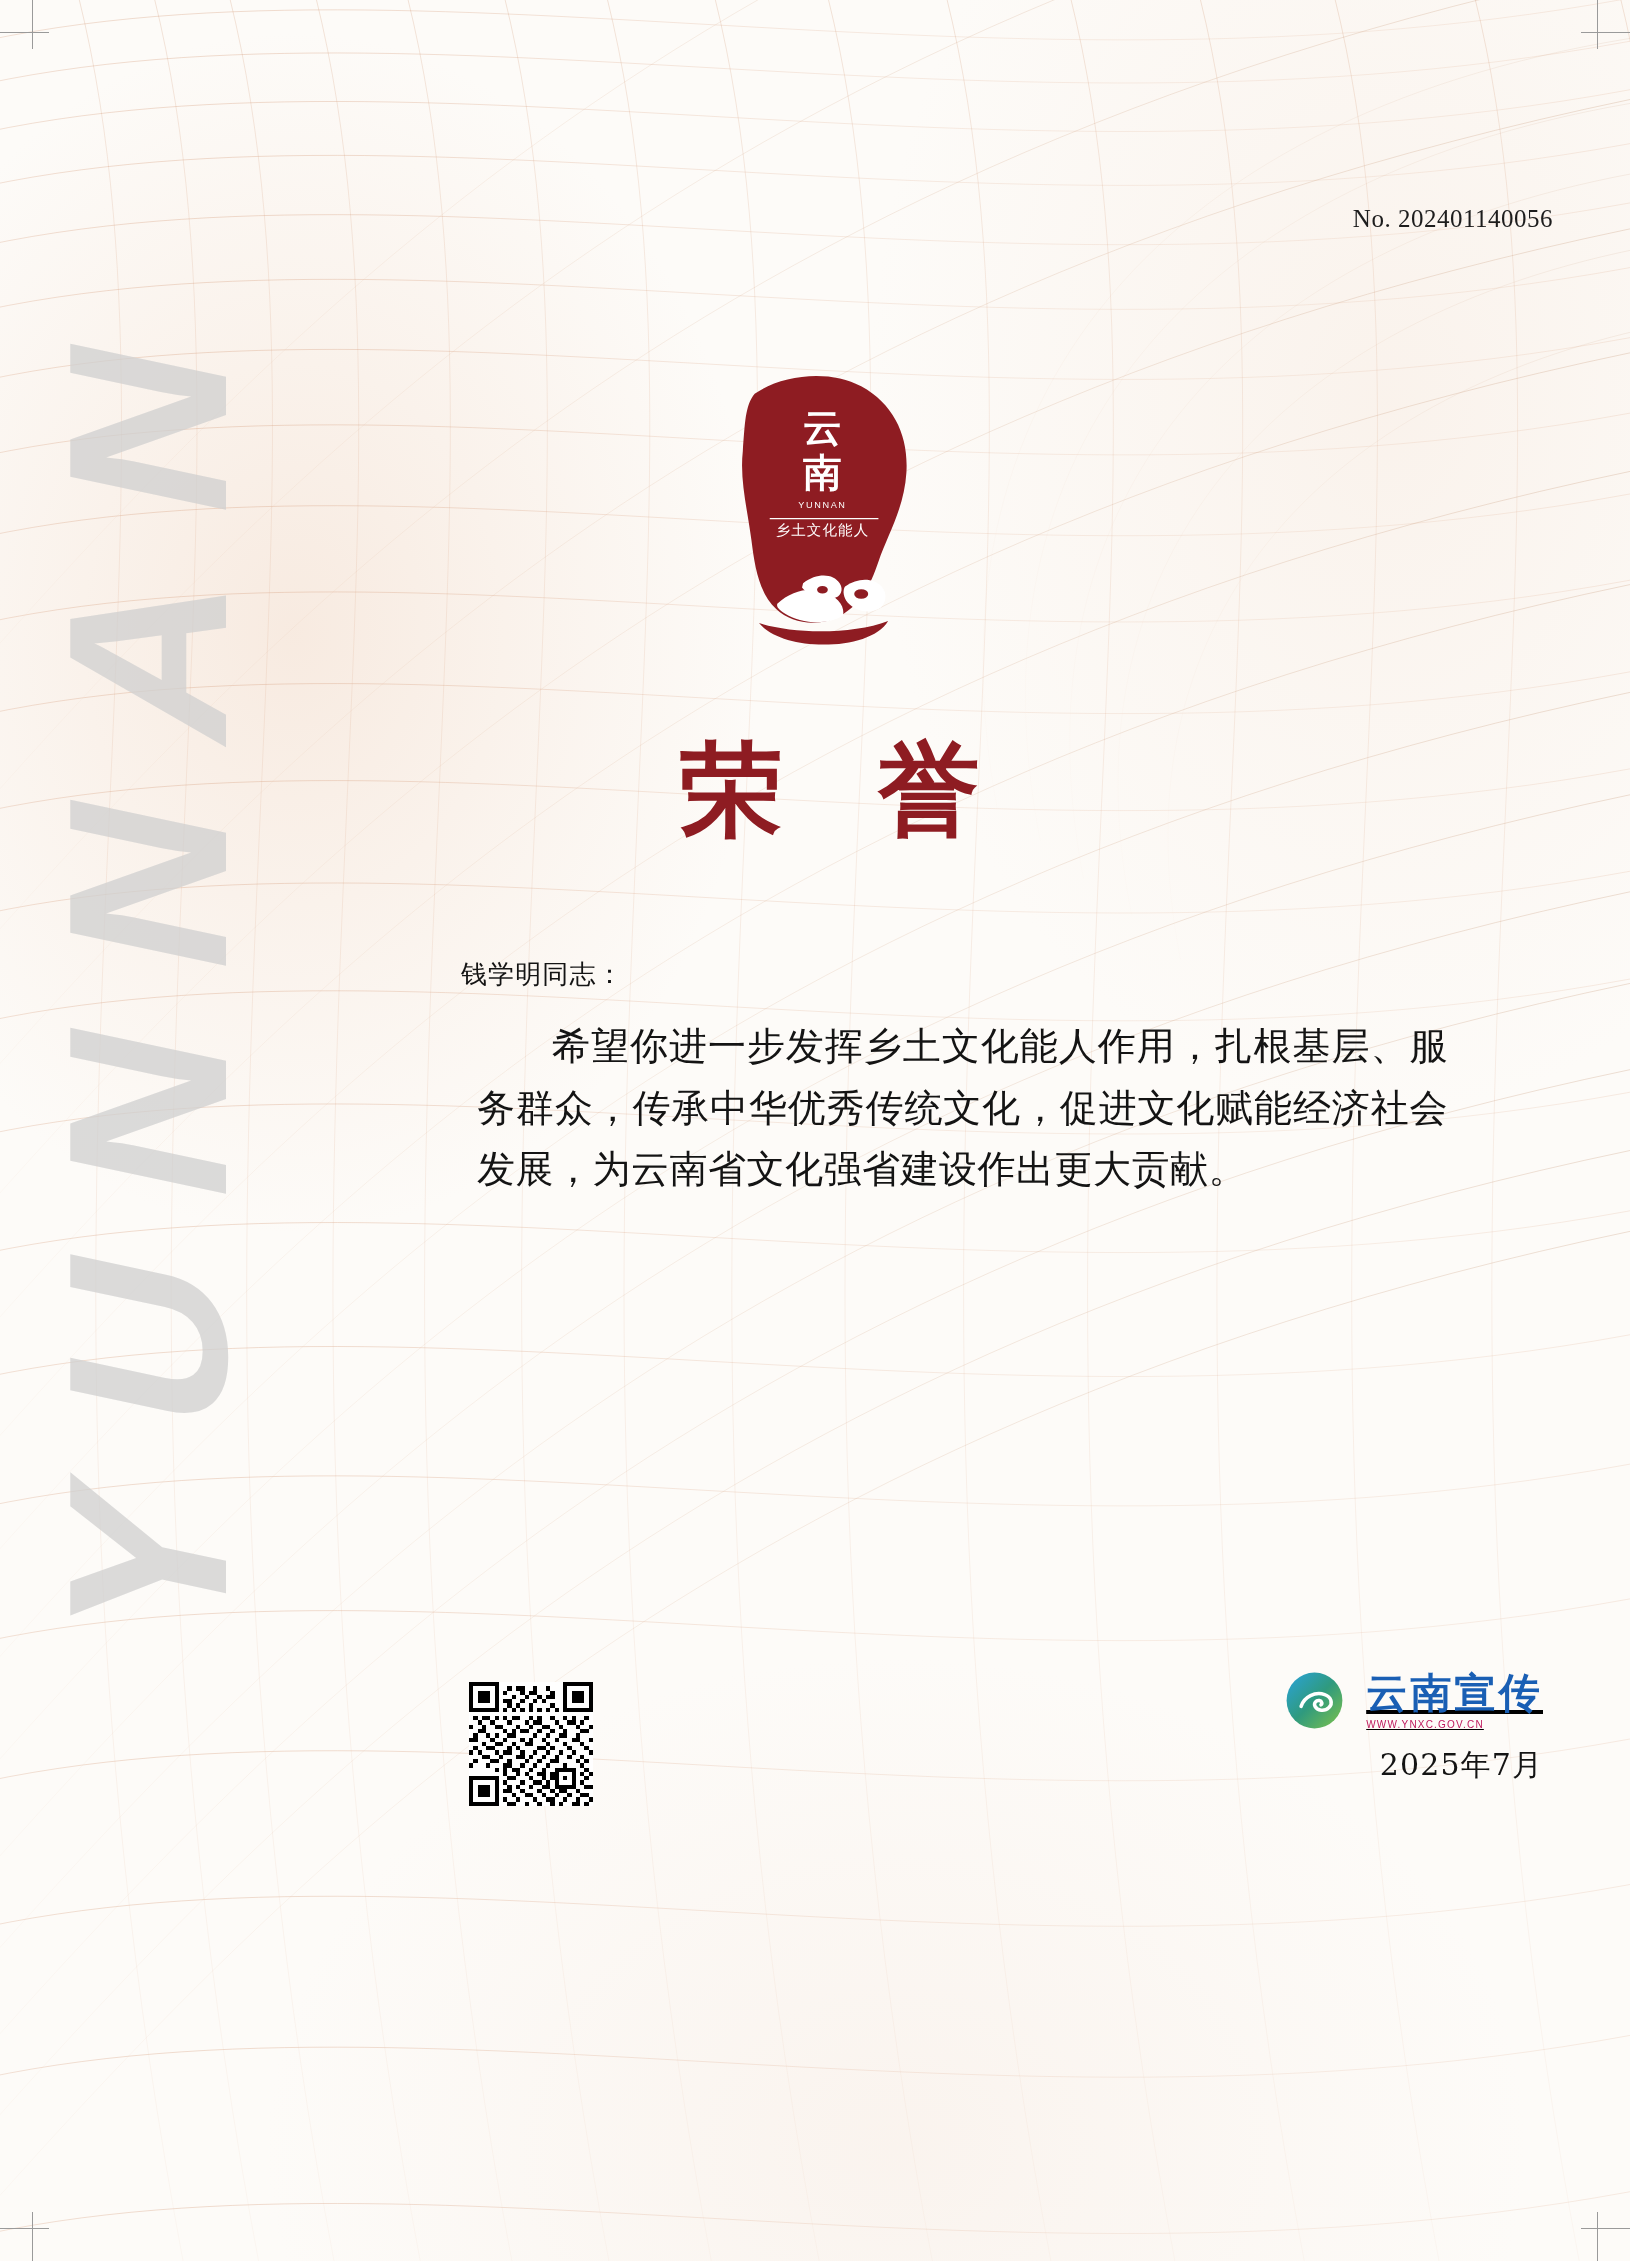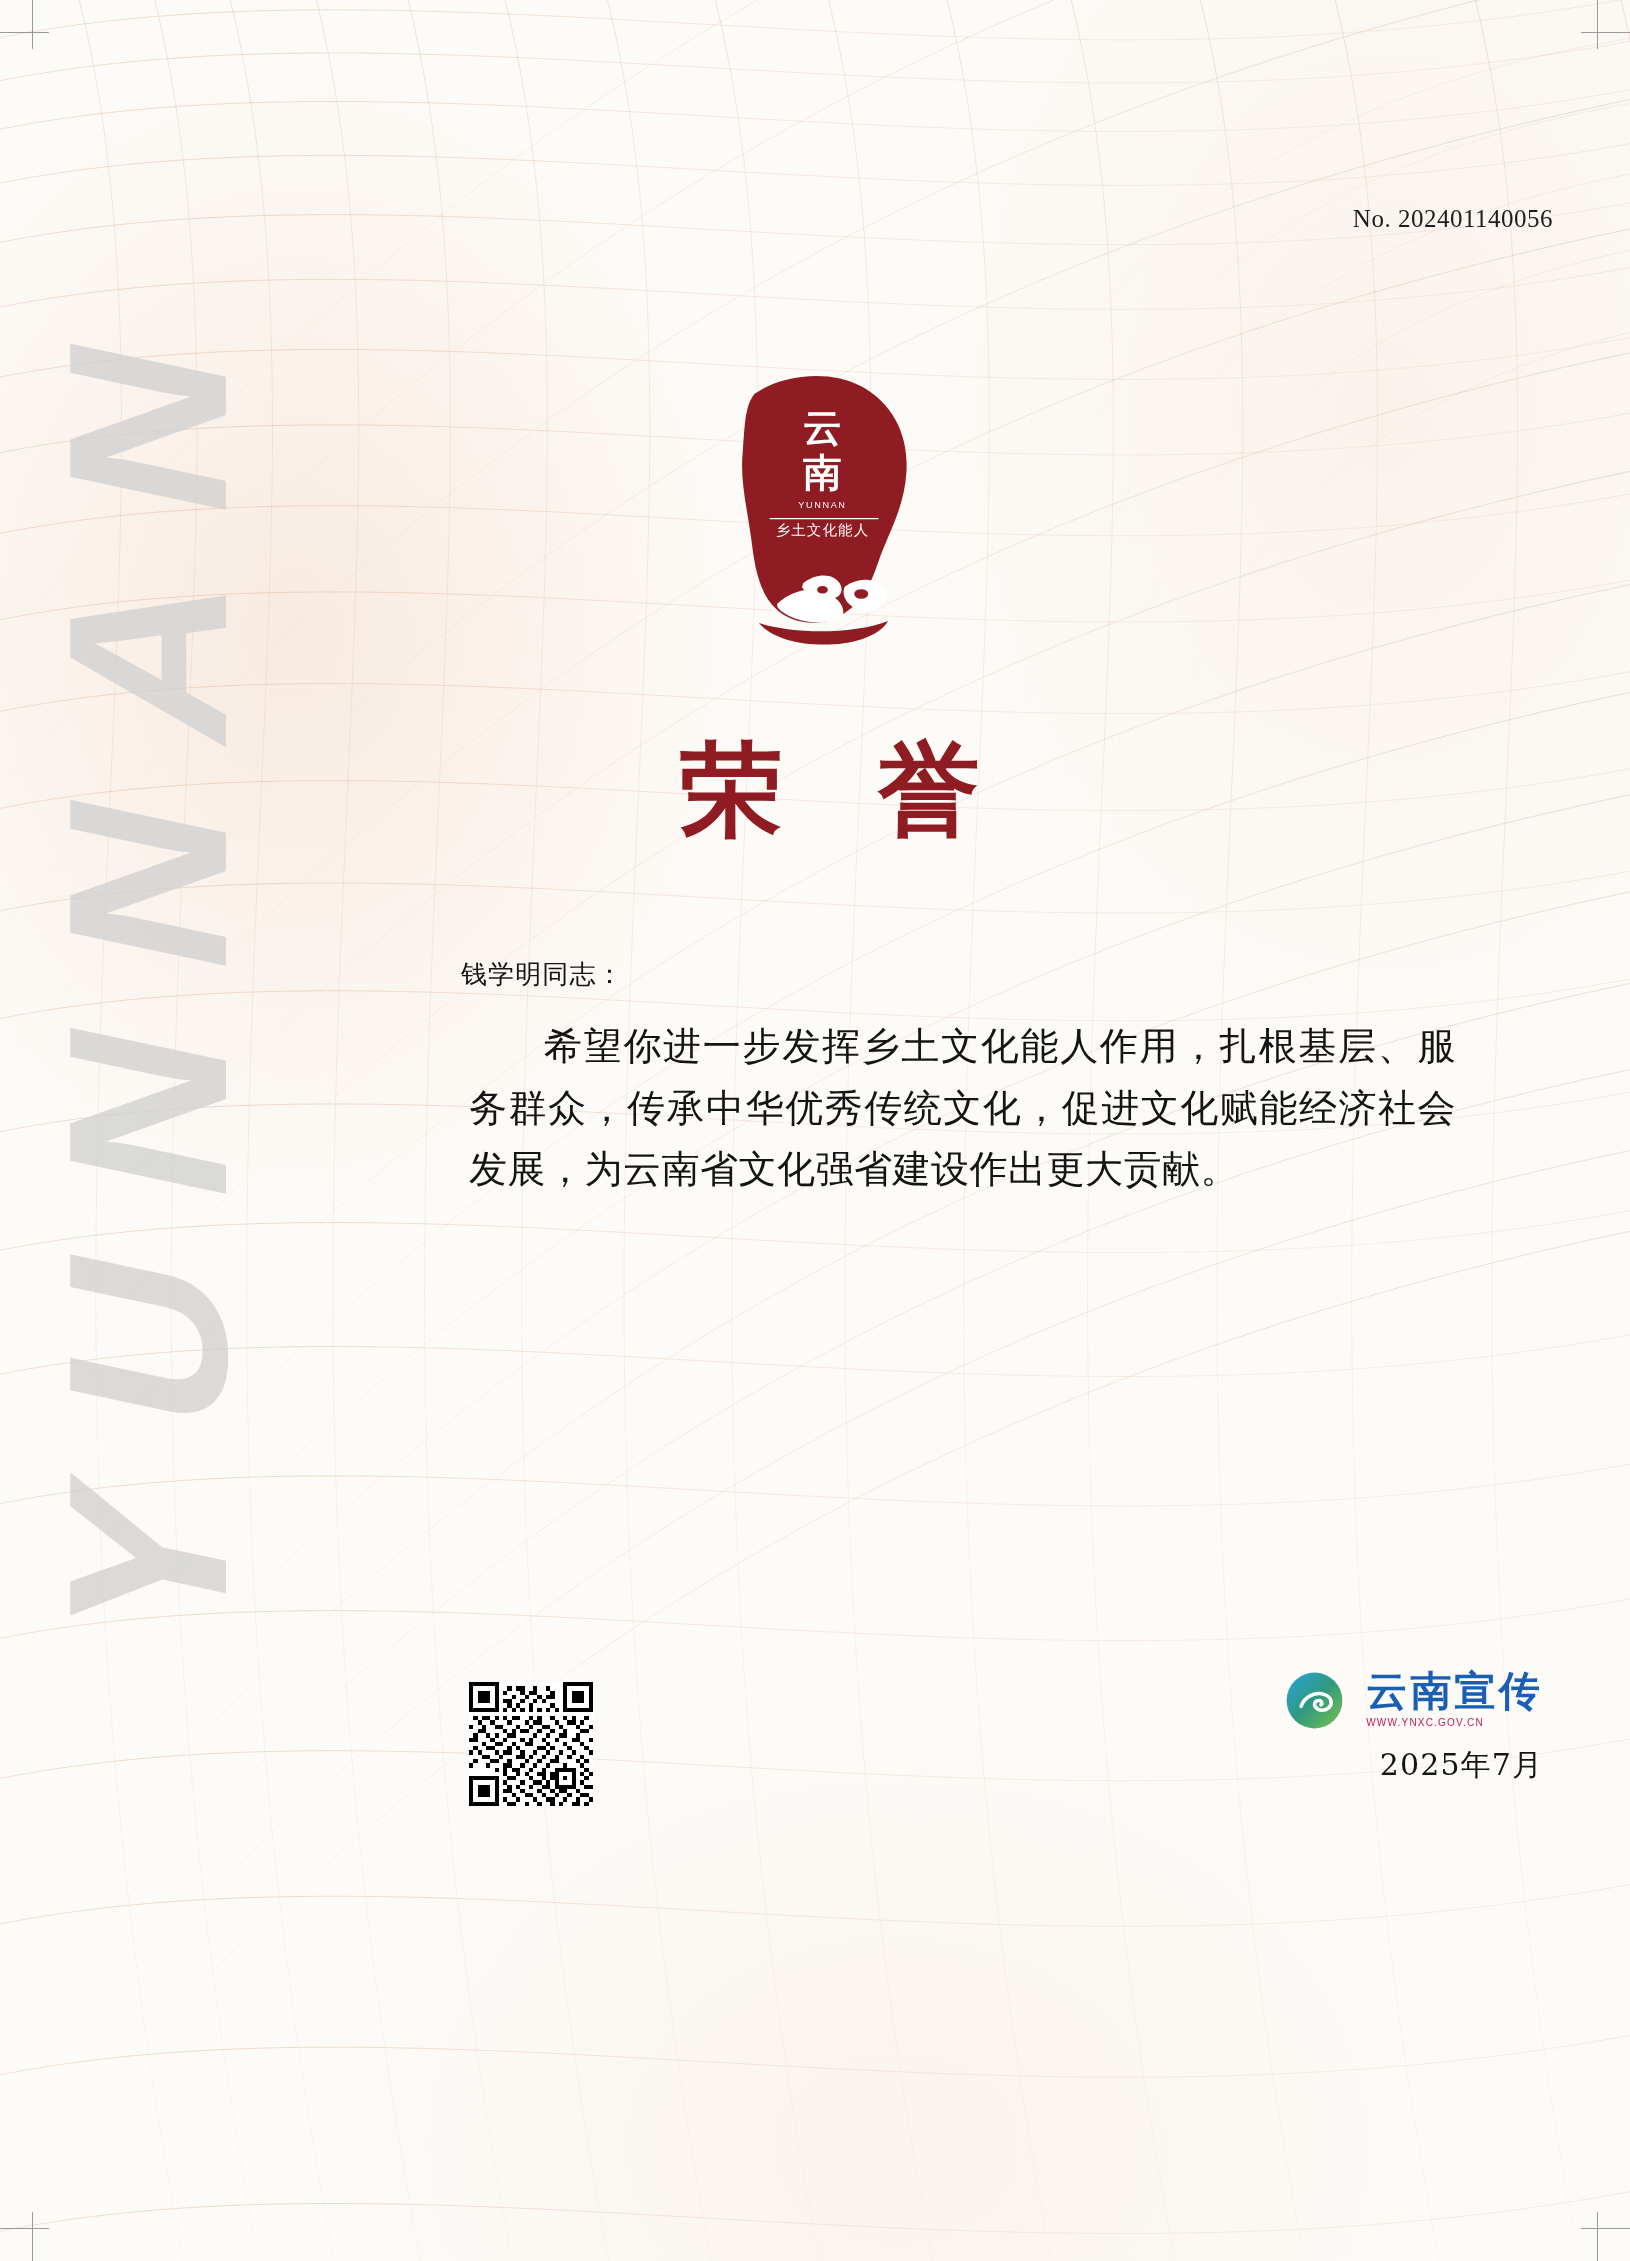--- a/index.html
+++ b/index.html
@@ -107,21 +107,21 @@
   .salutation {
     font-size: 26px;
     line-height: 1.2;
     margin: 0 0 26px 0;
     letter-spacing: 1.1px;
     font-family: "DejaVu Serif", "Liberation Serif", serif;
   }
   .body-text {
     font-size: 38px;
     line-height: 1.62;
-    margin: 8px;
+    margin: 16px;
     text-indent: 75px;
     letter-spacing: 0.5px;
     text-align: justify;
     font-family: Liberation Serif, serif;
   }
 
   
   .qr {
     position: absolute;
     left: 469px;
@@ -134,23 +134,24 @@
   
   .issuer {
     position: absolute;
     right: 87px;
     top: 1671px;
     width: 286px;
     text-align: right;
   }
   .issuer-logo {
     display: flex;
-    align-items: flex-start;
+    align-items: flex-end;
     justify-content: flex-end;
     gap: 22px;
+    text-decoration: underline;
   }
   .issuer-mark { width: 59px; height: 59px; flex: 0 0 auto; }
   .issuer-mark svg { width: 100%; height: 100%; display: block; }
   .issuer-words { text-align: left; }
   .issuer-name {
     font-size: 41px;
     font-weight: 700;
     color: #1a5fb4;
     letter-spacing: 3.2px;
     line-height: 1;

